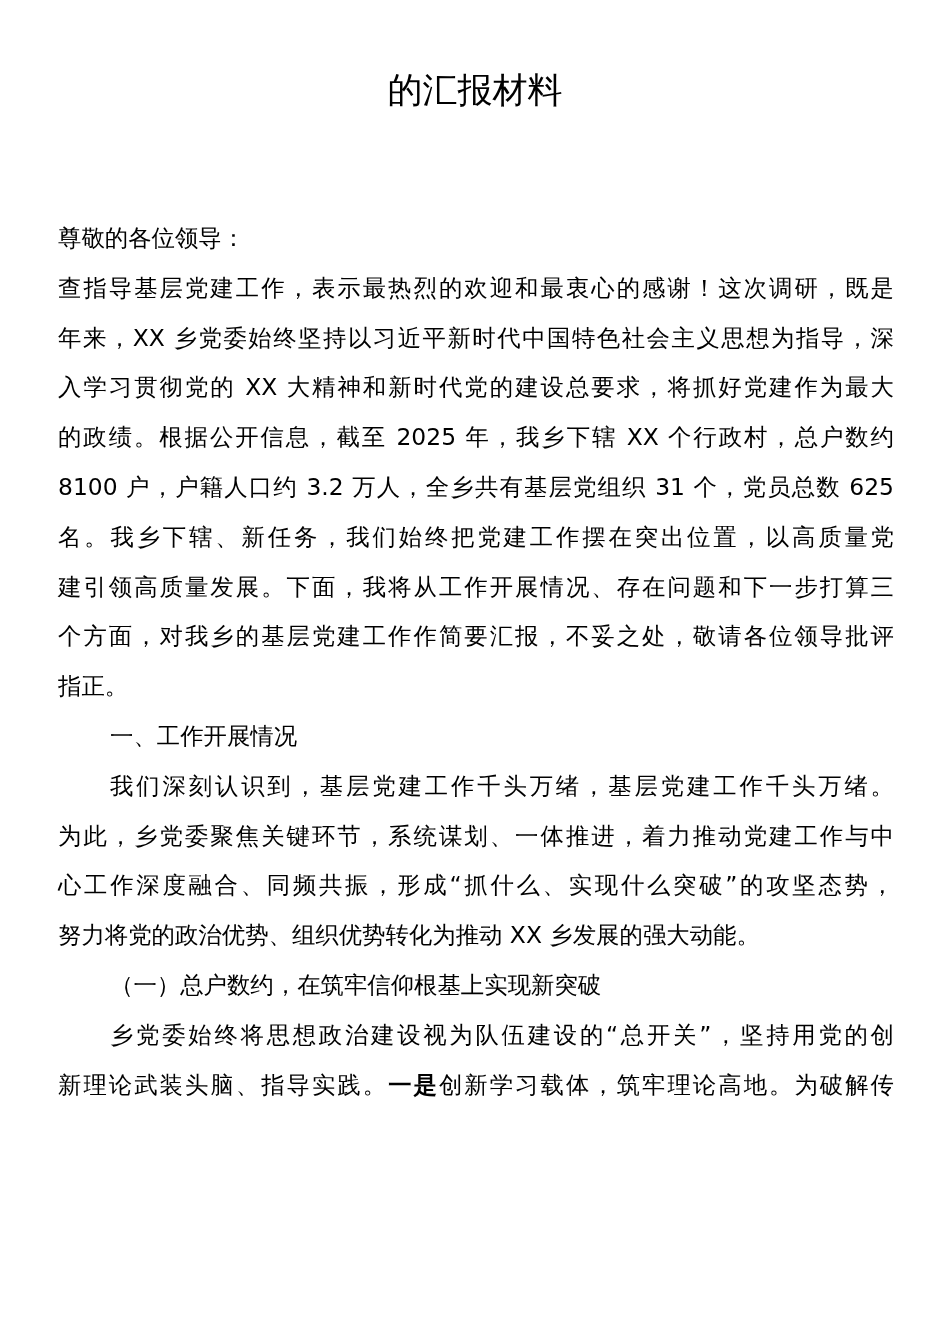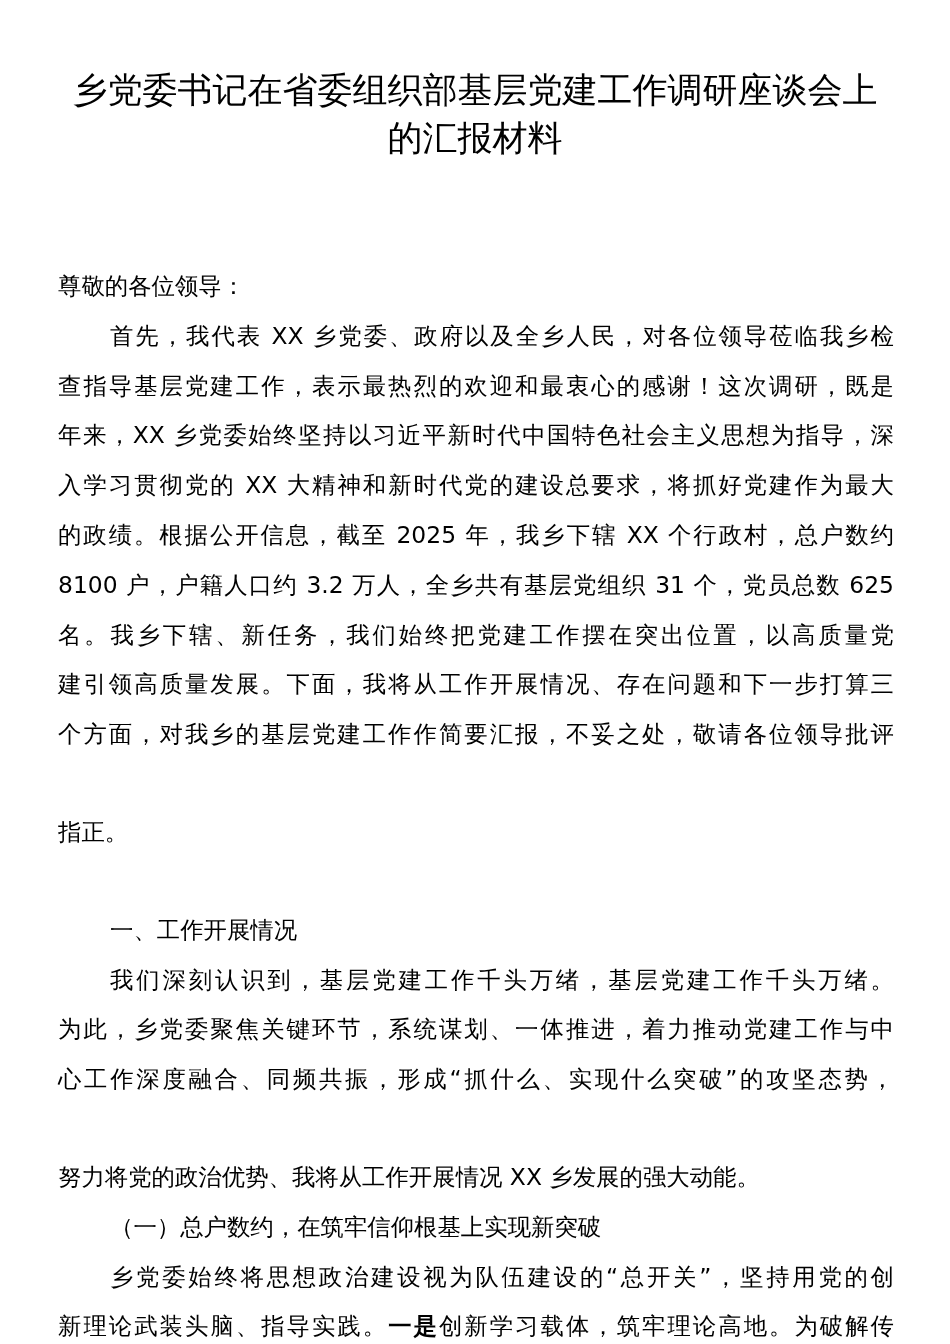--- a/index.html
+++ b/index.html
@@ -15,51 +15,49 @@
   }
   .title-line { display: block; white-space: nowrap; }
   .body {
     position: absolute; left: 58px; top: 218px; width: 836px;
   }
   .line {
     display: block; height: 49.8px; line-height: 40px;
     font-size: 23.4px; white-space: nowrap;
     text-align: justify; text-align-last: justify;
   }
-  .line.last { text-align-last: left; margin-top: 48px; }
+  .line.last { text-align-last: left; }
   .line.indent { padding-left: 52px; }
   .line.indent-sub { padding-left: 52px; text-align-last: left; }
   b { font-weight: bold; font-family: Liberation Serif, serif; }
 </style>
 </head>
 <body>
 
 <div class="title">
-  <span class="title-line">乡党委书记在省委组织部基层党建工作调研座谈会上</span>
   <span class="title-line">的汇报材料</span>
 </div>
 
 <div class="body">
   <span class="line last">尊敬的各位领导：</span>
 
-  <span class="line indent">首先，我代表 XX 乡党委、政府以及全乡人民，对各位领导莅临我乡检</span>
   <span class="line">查指导基层党建工作，表示最热烈的欢迎和最衷心的感谢！这次调研，既是</span>
   <span class="line">年来，XX 乡党委始终坚持以习近平新时代中国特色社会主义思想为指导，深</span>
   <span class="line">入学习贯彻党的 XX 大精神和新时代党的建设总要求，将抓好党建作为最大</span>
   <span class="line">的政绩。根据公开信息，截至 2025 年，我乡下辖 XX 个行政村，总户数约</span>
   <span class="line">8100 户，户籍人口约 3.2 万人，全乡共有基层党组织 31 个，党员总数 625</span>
   <span class="line">名。我乡下辖、新任务，我们始终把党建工作摆在突出位置，以高质量党</span>
   <span class="line">建引领高质量发展。下面，我将从工作开展情况、存在问题和下一步打算三</span>
   <span class="line">个方面，对我乡的基层党建工作作简要汇报，不妥之处，敬请各位领导批评</span>
   <span class="line last">指正。</span>
 
   <span class="line last indent">一、工作开展情况</span>
 
   <span class="line indent">我们深刻认识到，基层党建工作千头万绪，基层党建工作千头万绪。</span>
   <span class="line">为此，乡党委聚焦关键环节，系统谋划、一体推进，着力推动党建工作与中</span>
   <span class="line">心工作深度融合、同频共振，形成“抓什么、实现什么突破”的攻坚态势，</span>
-  <span class="line last">努力将党的政治优势、我将从工作开展情况 XX 乡发展的强大动能。</span>
+  <span class="line last">努力将党的政治优势、组织优势转化为推动 XX 乡发展的强大动能。</span>
 
   <span class="line indent-sub">（一）总户数约，在筑牢信仰根基上实现新突破</span>
 
   <span class="line indent">乡党委始终将思想政治建设视为队伍建设的“总开关”，坚持用党的创</span>
   <span class="line"><span>新理论武装头脑、指导实践。</span><b>一是</b><span>创新学习载体，筑牢理论高地。为破解传</span></span>
 </div>
 
 </body></html>

